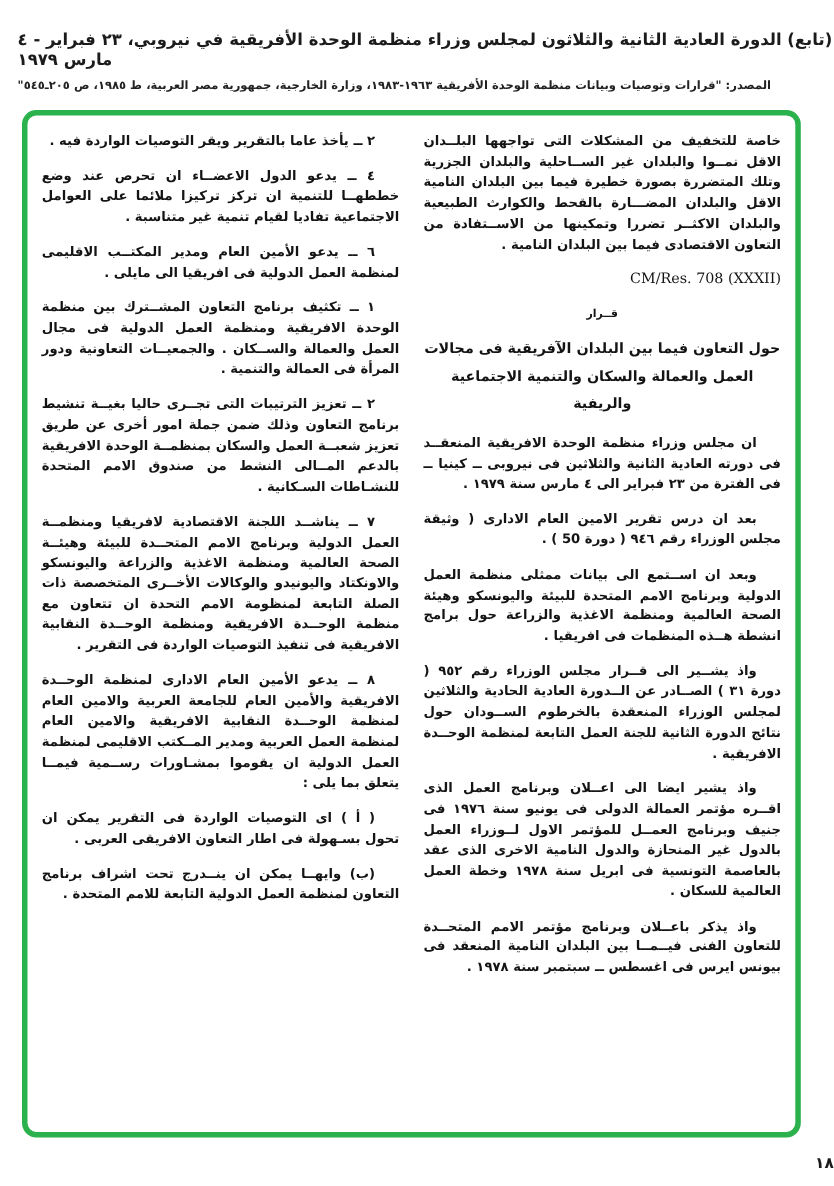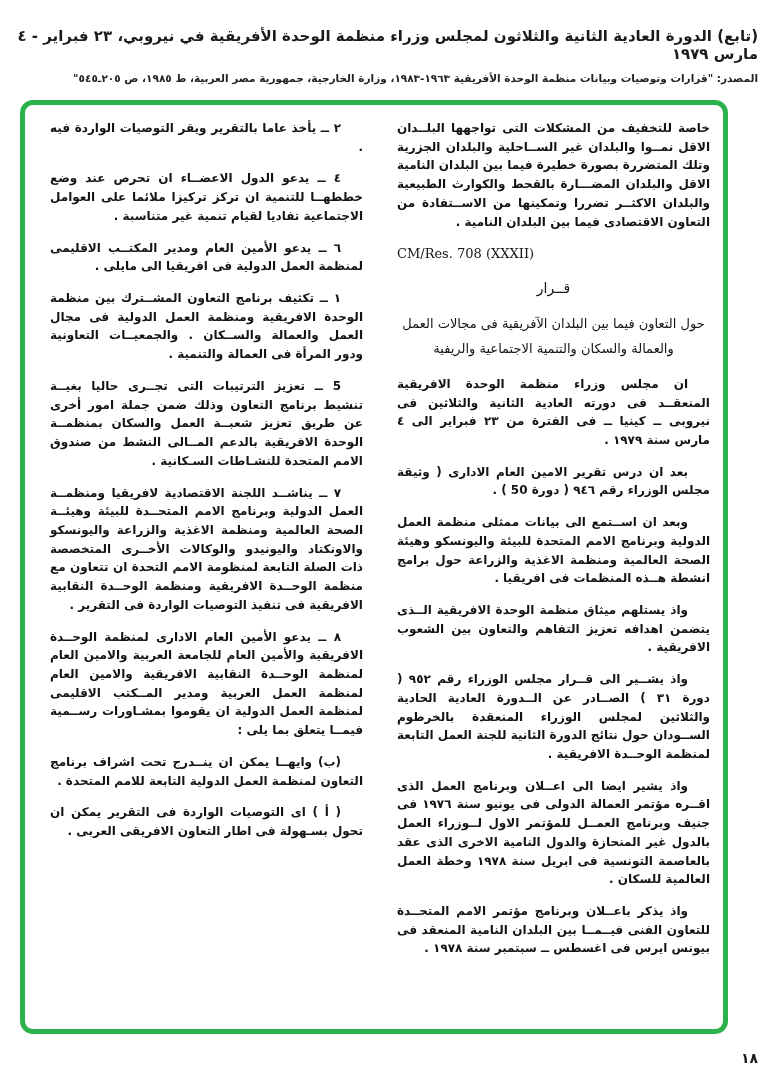--- a/index.html
+++ b/index.html
@@ -3,53 +3,53 @@
 <meta charset="utf-8">
 <style>
   html,body{margin:0;padding:0;}
   body{
     width:758px;height:1078px;position:relative;
     background:#ffffff;color:#1b1b1b;
     font-family:"DejaVu Sans", sans-serif;
     overflow:hidden;
   }
   .page-header{
-    direction:rtl;text-align:right;padding-top:27px;
+    direction:rtl;text-align:left;padding-top:27px;margin-left:16px;
   }
   .page-header .line1{
     font-size:15px;font-weight:bold;letter-spacing:0;
   }
   .page-header .line2{
     font-size:10.5px;font-weight:bold;margin-top:9px;color:#222;
   }
   .frame{
     position:absolute;left:20px;top:100px;width:708px;height:934px;
     border:5px solid #2bb24c;border-radius:13px;
     box-sizing:border-box;overflow:hidden;background:#fff;
   }
   .columns{
     display:flex;direction:rtl;gap:22px;
     padding:14px 13px 10px 13px;height:100%;box-sizing:border-box;
   }
   .col{
     flex:1;direction:rtl;text-align:justify;
     font-size:12px;font-weight:bold;line-height:1.56;color:#141414;
   }
-  .col p{margin:0 0 13px 12px;}
+  .col p{margin:0 0 13px 0;}
   .col p.indent{text-indent:22px;}
   .res-ref{
-    direction:ltr;text-align:left;font-family:"DejaVu Serif", serif;
+    direction:ltr;text-align:right;font-family:"DejaVu Serif", serif;
     font-size:13px;font-weight:normal;margin:8px 0 14px 0;
   }
   .res-word{
-    text-align:center;font-size:14px;font-weight:normal;margin:6px 0 16px 0;
+    text-align:center;font-size:10px;font-weight:bold;margin:6px 0 16px 0;
     letter-spacing:1px;
   }
   .res-title{
-    text-align:center;font-size:13px;font-weight:normal;line-height:1.9;
+    text-align:center;font-size:13px;font-weight:bold;line-height:1.9;
     margin:0 0 16px 0;text-indent:0;
   }
   .page-footer{
     position:absolute;left:0;bottom:12px;width:100%;
     text-align:right;font-size:14px;font-weight:bold;direction:rtl;
   }
 </style>
 </head>
 <body>
 
@@ -62,36 +62,35 @@
   <div class="columns">
 
     <div class="col">
       <p>خاصة للتخفيف من المشكلات التى تواجهها البلــدان الاقل نمــوا والبلدان غير الســاحلية والبلدان الجزرية وتلك المتضررة بصورة خطيرة فيما بين البلدان النامية الاقل والبلدان المضـــارة بالقحط والكوارث الطبيعية والبلدان الاكثــر تضررا وتمكينها من الاســتفادة من التعاون الاقتصادى فيما بين البلدان النامية .</p>
       <p class="res-ref">CM/Res. 708 (XXXII)</p>
       <p class="res-word">قــرار</p>
       <p class="res-title">حول التعاون فيما بين البلدان الآفريقية فى مجالات العمل والعمالة والسكان والتنمية الاجتماعية والريفية</p>
       <p class="indent">ان مجلس وزراء منظمة الوحدة الافريقية المنعقــد فى دورته العادية الثانية والثلاثين فى نيروبى ــ كينيا ــ فى الفترة من ٢٣ فبراير الى ٤ مارس سنة ١٩٧٩ .</p>
       <p class="indent">بعد ان درس تقرير الامين العام الادارى ( وثيقة مجلس الوزراء رقم ٩٤٦ ( دورة 50 ) .</p>
       <p class="indent">وبعد ان اســتمع الى بيانات ممثلى منظمة العمل الدولية وبرنامج الامم المتحدة للبيئة واليونسكو وهيئة الصحة العالمية ومنظمة الاغذية والزراعة حول برامج انشطة هــذه المنظمات فى افريقيا .</p>
-      <p class="indent">واذ يستلهم ميثاق منظمة الوحدة الافريقية الــذى يتضمن اهدافه تعزيز التفاهم والتعاون بين الشعوب الافريقية .</p>
       <p class="indent">واذ يشــير الى قــرار مجلس الوزراء رقم ٩٥٢ ( دورة ٣١ ) الصــادر عن الــدورة العادية الحادية والثلاثين لمجلس الوزراء المنعقدة بالخرطوم الســودان حول نتائج الدورة الثانية للجنة العمل التابعة لمنظمة الوحــدة الافريقية .</p>
       <p class="indent">واذ يشير ايضا الى اعــلان وبرنامج العمل الذى اقــره مؤتمر العمالة الدولى فى يونيو سنة ١٩٧٦ فى جنيف وبرنامج العمــل للمؤتمر الاول لــوزراء العمل بالدول غير المنحازة والدول النامية الاخرى الذى عقد بالعاصمة التونسية فى ابريل سنة ١٩٧٨ وخطة العمل العالمية للسكان .</p>
       <p class="indent">واذ يذكر باعــلان وبرنامج مؤتمر الامم المتحــدة للتعاون الفنى فيــمــا بين البلدان النامية المنعقد فى بيونس ايرس فى اغسطس ــ سبتمبر سنة ١٩٧٨ .</p>
     </div>
 
     <div class="col">
       <p class="indent">٢ ــ يأخذ عاما بالتقرير ويقر التوصيات الواردة فيه .</p>
       <p class="indent">٤ ــ يدعو الدول الاعضــاء ان تحرص عند وضع خططهــا للتنمية ان تركز تركيزا ملائما على العوامل الاجتماعية تفاديا لقيام تنمية غير متناسبة .</p>
       <p class="indent">٦ ــ يدعو الأمين العام ومدير المكتــب الاقليمى لمنظمة العمل الدولية فى افريقيا الى مايلى .</p>
       <p class="indent">١ ــ تكثيف برنامج التعاون المشــترك بين منظمة الوحدة الافريقية ومنظمة العمل الدولية فى مجال العمل والعمالة والســكان . والجمعيــات التعاونية ودور المرأة فى العمالة والتنمية .</p>
-      <p class="indent">5 ــ تعزيز الترتيبات التى تجــرى حاليا بغيــة تنشيط برنامج التعاون وذلك ضمن جملة امور أخرى عن طريق تعزيز شعبــة العمل والسكان بمنظمــة الوحدة الافريقية بالدعم المــالى النشط من صندوق الامم المتحدة للنشـاطات السـكانية .</p>
+      <p class="indent">٢ ــ تعزيز الترتيبات التى تجــرى حاليا بغيــة تنشيط برنامج التعاون وذلك ضمن جملة امور أخرى عن طريق تعزيز شعبــة العمل والسكان بمنظمــة الوحدة الافريقية بالدعم المــالى النشط من صندوق الامم المتحدة للنشـاطات السـكانية .</p>
       <p class="indent">٧ ــ يناشــد اللجنة الاقتصادية لافريقيا ومنظمــة العمل الدولية وبرنامج الامم المتحــدة للبيئة وهيئــة الصحة العالمية ومنظمة الاغذية والزراعة واليونسكو والاونكتاد واليونيدو والوكالات الأخــرى المتخصصة ذات الصلة التابعة لمنظومة الامم التحدة ان تتعاون مع منظمة الوحــدة الافريقية ومنظمة الوحــدة النقابية الافريقية فى تنفيذ التوصيات الواردة فى التقرير .</p>
       <p class="indent">٨ ــ يدعو الأمين العام الادارى لمنظمة الوحــدة الافريقية والأمين العام للجامعة العربية والامين العام لمنظمة الوحــدة النقابية الافريقية والامين العام لمنظمة العمل العربية ومدير المــكتب الاقليمى لمنظمة العمل الدولية ان يقوموا بمشـاورات رســمية فيمــا يتعلق بما يلى :</p>
+      <p class="indent">( أ ) اى التوصيات الواردة فى التقرير يمكن ان تحول بسـهولة فى اطار التعاون الافريقى العربى .</p>
       <p class="indent">(ب) وايهــا يمكن ان ينــدرج تحت اشراف برنامج التعاون لمنظمة العمل الدولية التابعة للامم المتحدة .</p>
-      <p class="indent">( أ ) اى التوصيات الواردة فى التقرير يمكن ان تحول بسـهولة فى اطار التعاون الافريقى العربى .</p>
     </div>
 
   </div>
 </div>
 
 <footer class="page-footer">
   <span>١٨</span>
 </footer>
 
 </body></html>

